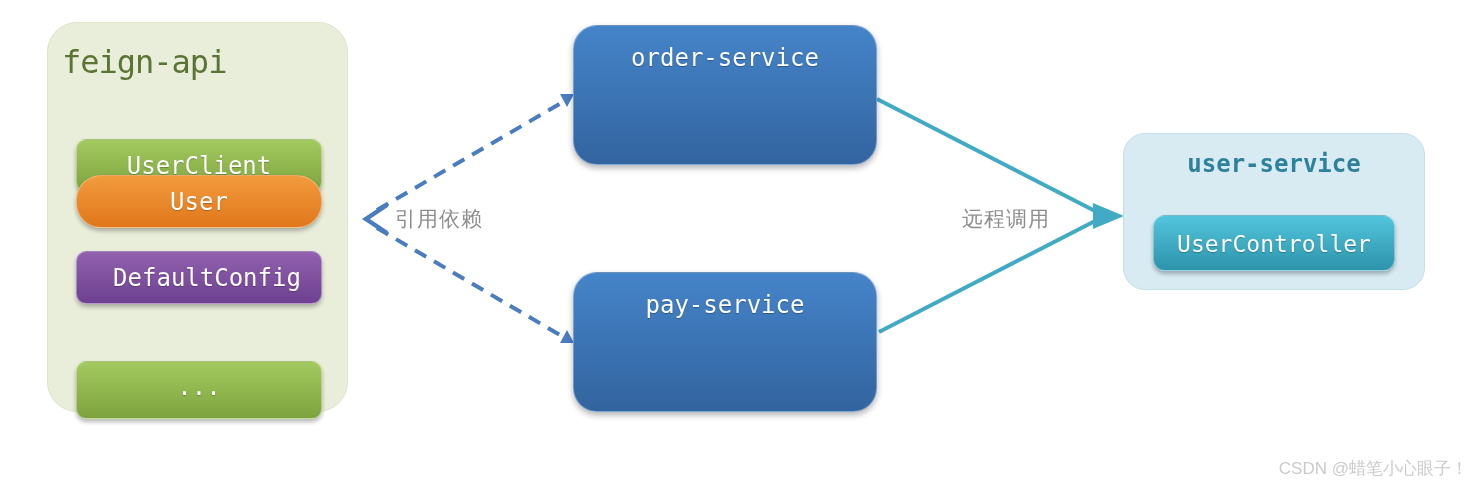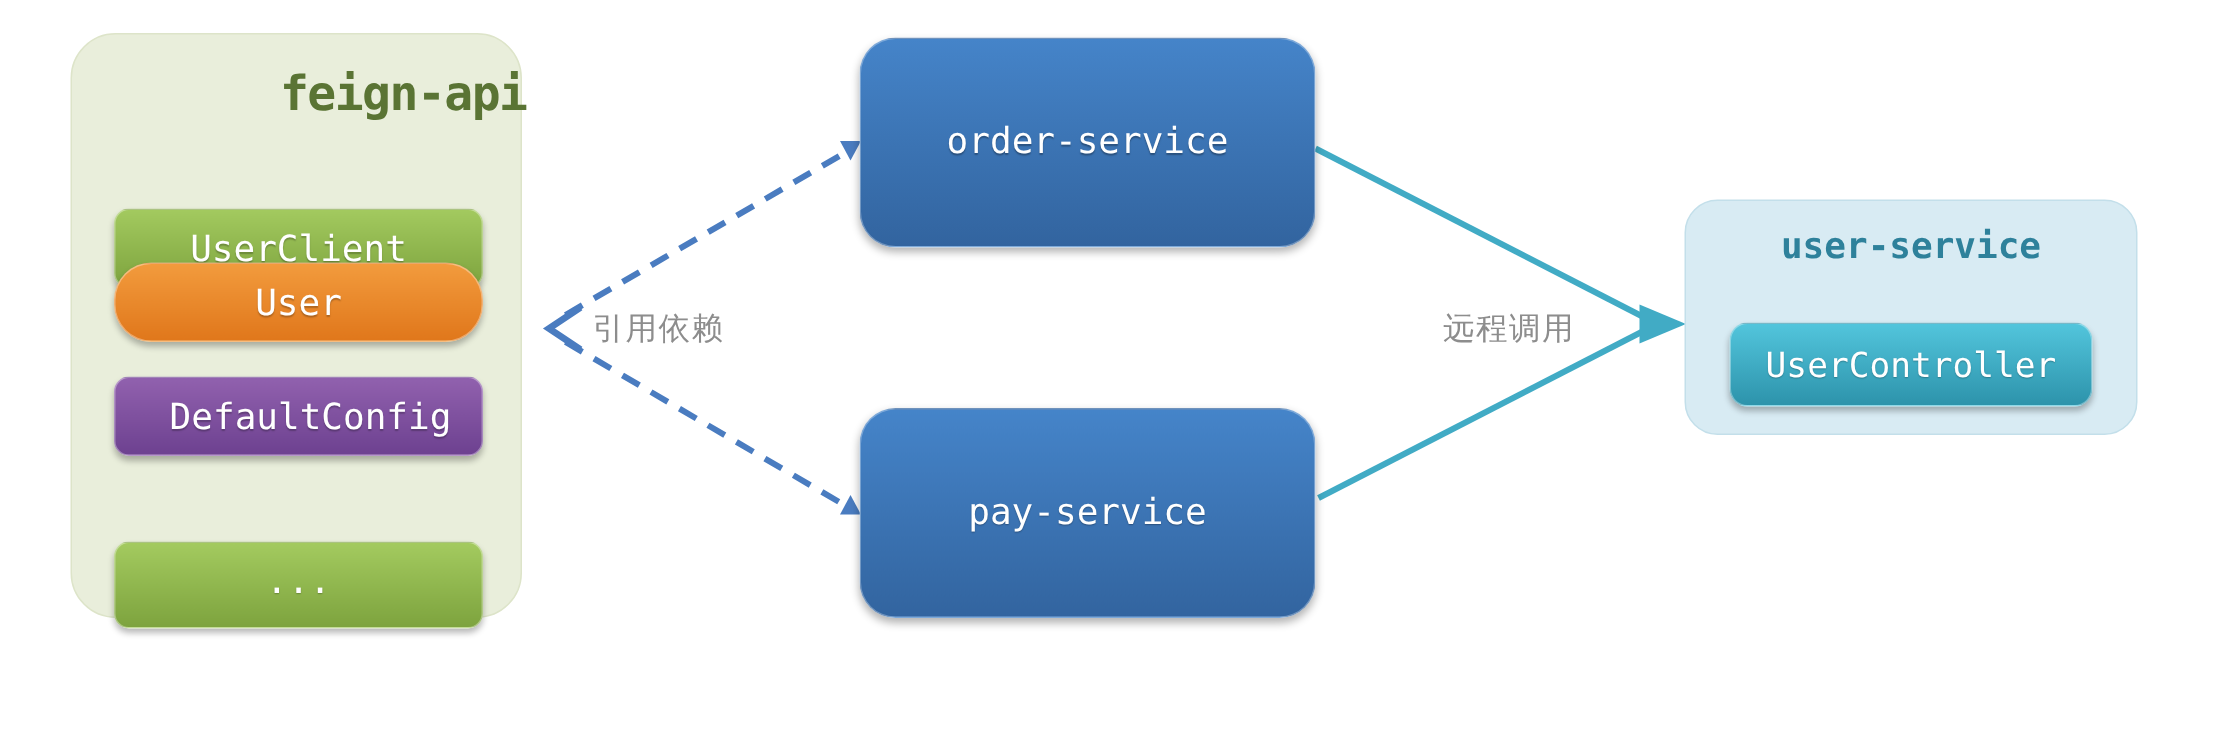--- a/index.html
+++ b/index.html
@@ -13,22 +13,22 @@
   .tri-blue{fill:var(--edge-blue,#4a7cc0);}
   .edge-solid{stroke:var(--edge-teal,#41abc5);stroke-width:4;fill:none;}
   .tri-teal{fill:var(--edge-teal,#41abc5);}
 
   .feign-panel{
     position:absolute;left:47px;top:22px;width:301px;height:390px;
     background:var(--panel-green-bg,#e9eedb);border:1px solid #dde4c9;border-radius:30px;
     box-sizing:border-box;
   }
   .feign-title{
-    position:absolute;left:4px;top:20px;width:100%;text-align:right;
-    font-size:32px;font-weight:700;color:var(--title-green,#5a7434);letter-spacing:-1px;
+    position:absolute;left:14px;top:20px;width:100%;text-align:left;
+    font-size:32px;font-weight:400;color:var(--title-green,#5a7434);letter-spacing:-1px;
   }
   .module{
     position:absolute;left:28px;width:246px;height:53px;border-radius:10px;
     color:#ffffff;font-size:24px;text-align:center;line-height:53px;
     text-shadow:0 1px 1px rgba(0,0,0,0.25);
     box-shadow:0 3px 4px rgba(0,0,0,0.28);
     border:1px solid rgba(255,255,255,0.35);box-sizing:border-box;
   }
   .mod-green{background:linear-gradient(var(--item-green-top,#a3ca5f),var(--item-green-bottom,#7da33e));margin-top:40px;}
   .mod-orange{background:linear-gradient(var(--item-orange-top,#f29b3d),var(--item-orange-bottom,#e0771b));border-radius:25px;}
@@ -36,21 +36,21 @@
   .m1{top:76px;} .m2{top:152px;} .m3{top:228px;} .m4{top:298px;height:58px;line-height:50px;}
 
   .service{
     position:absolute;width:304px;height:140px;border-radius:24px;
     background:linear-gradient(var(--service-blue-top,#4584c9),var(--service-blue-bottom,#32649f));
     box-shadow:0 3px 6px rgba(0,0,0,0.3);
     border:1px solid rgba(255,255,255,0.3);box-sizing:border-box;
   }
   .service .service-title{
     position:absolute;left:0;top:18px;width:100%;text-align:center;
-    color:#ffffff;font-size:24px;text-shadow:0 1px 1px rgba(0,0,0,0.3);margin-top:36px;
+    color:#ffffff;font-size:24px;text-shadow:0 1px 1px rgba(0,0,0,0.3);
   }
   .svc-order{left:573px;top:25px;}
   .svc-pay{left:573px;top:272px;}
 
   .user-panel{
     position:absolute;left:1123px;top:133px;width:302px;height:157px;
     background:var(--panel-blue-bg,#d8ebf3);border:1px solid #c3dfea;border-radius:22px;
     box-sizing:border-box;
   }
   .user-title{
@@ -112,14 +112,15 @@
   </div>
 
   <div class="user-panel">
     <div class="user-title">user-service</div>
     <div class="user-controller">UserController</div>
   </div>
 
   <div class="edge-label lbl-dep">引用依赖</div>
   <div class="edge-label lbl-rpc">远程调用</div>
 
+  <div class="watermark">CSDN @蜡笔小心眼子！</div>
 
 </div>
 
 </body></html>

